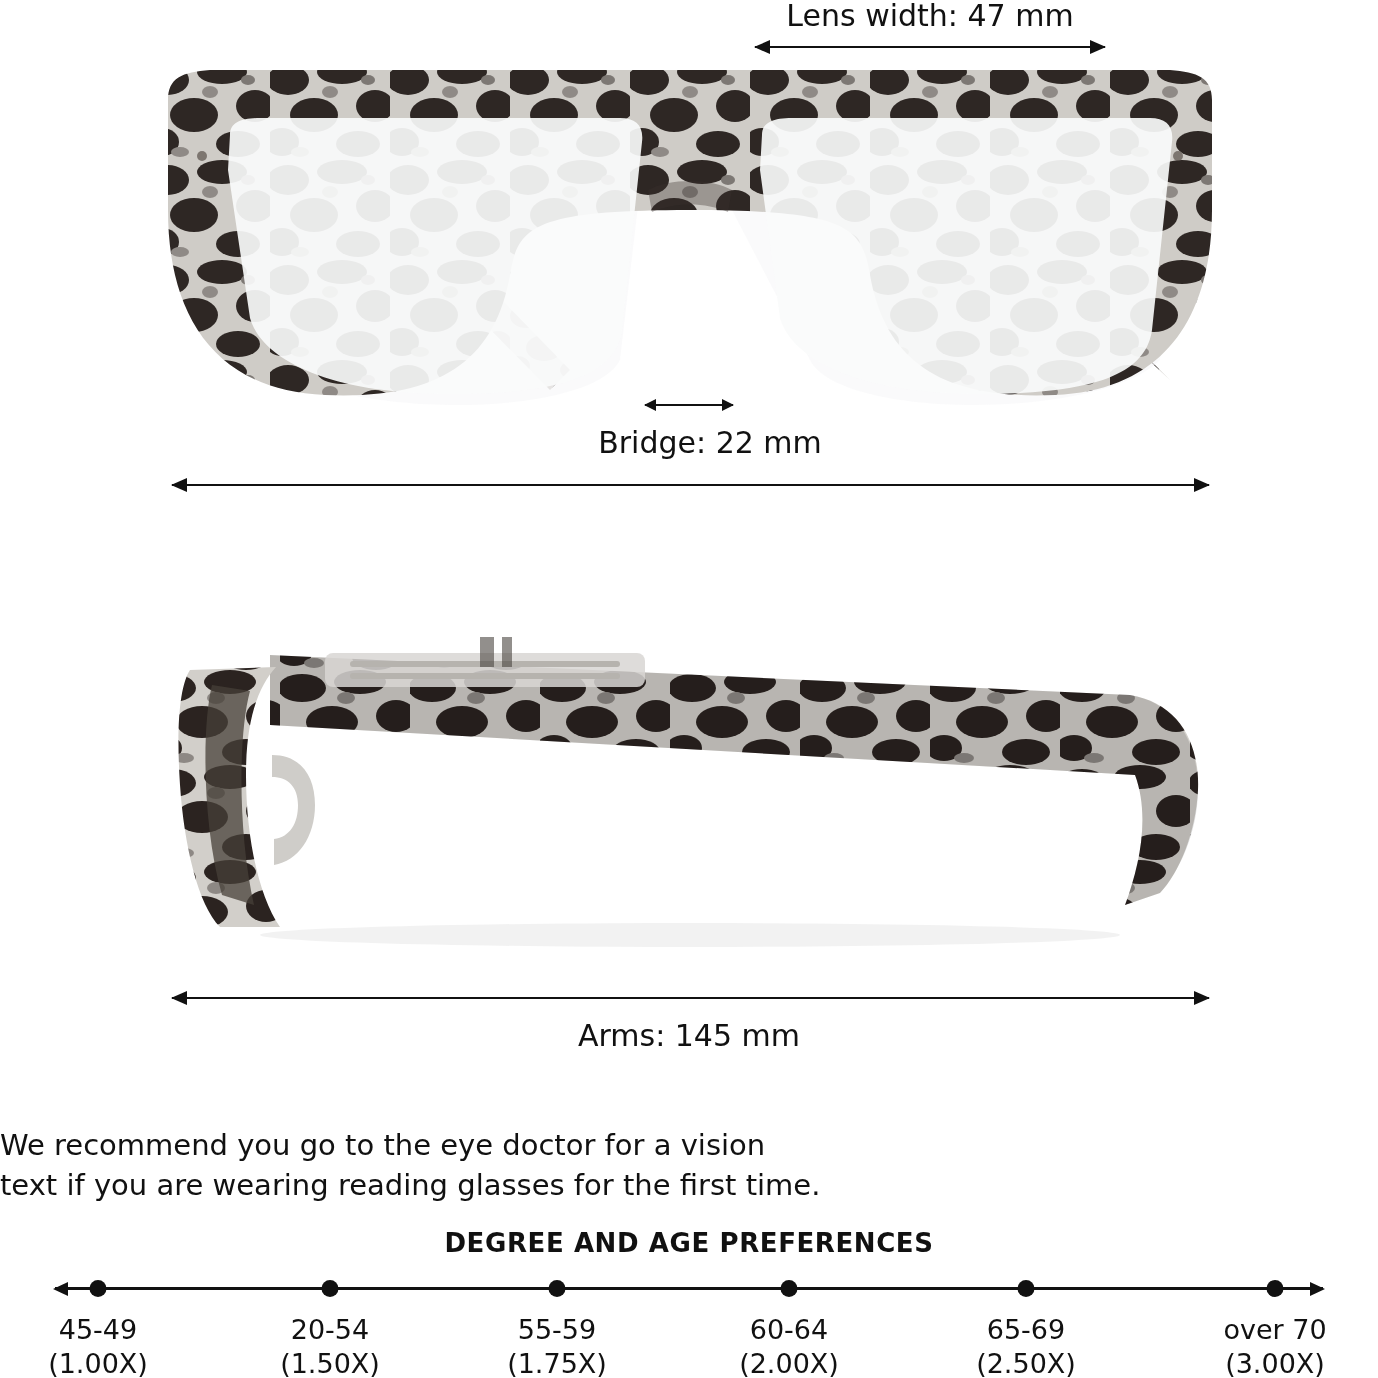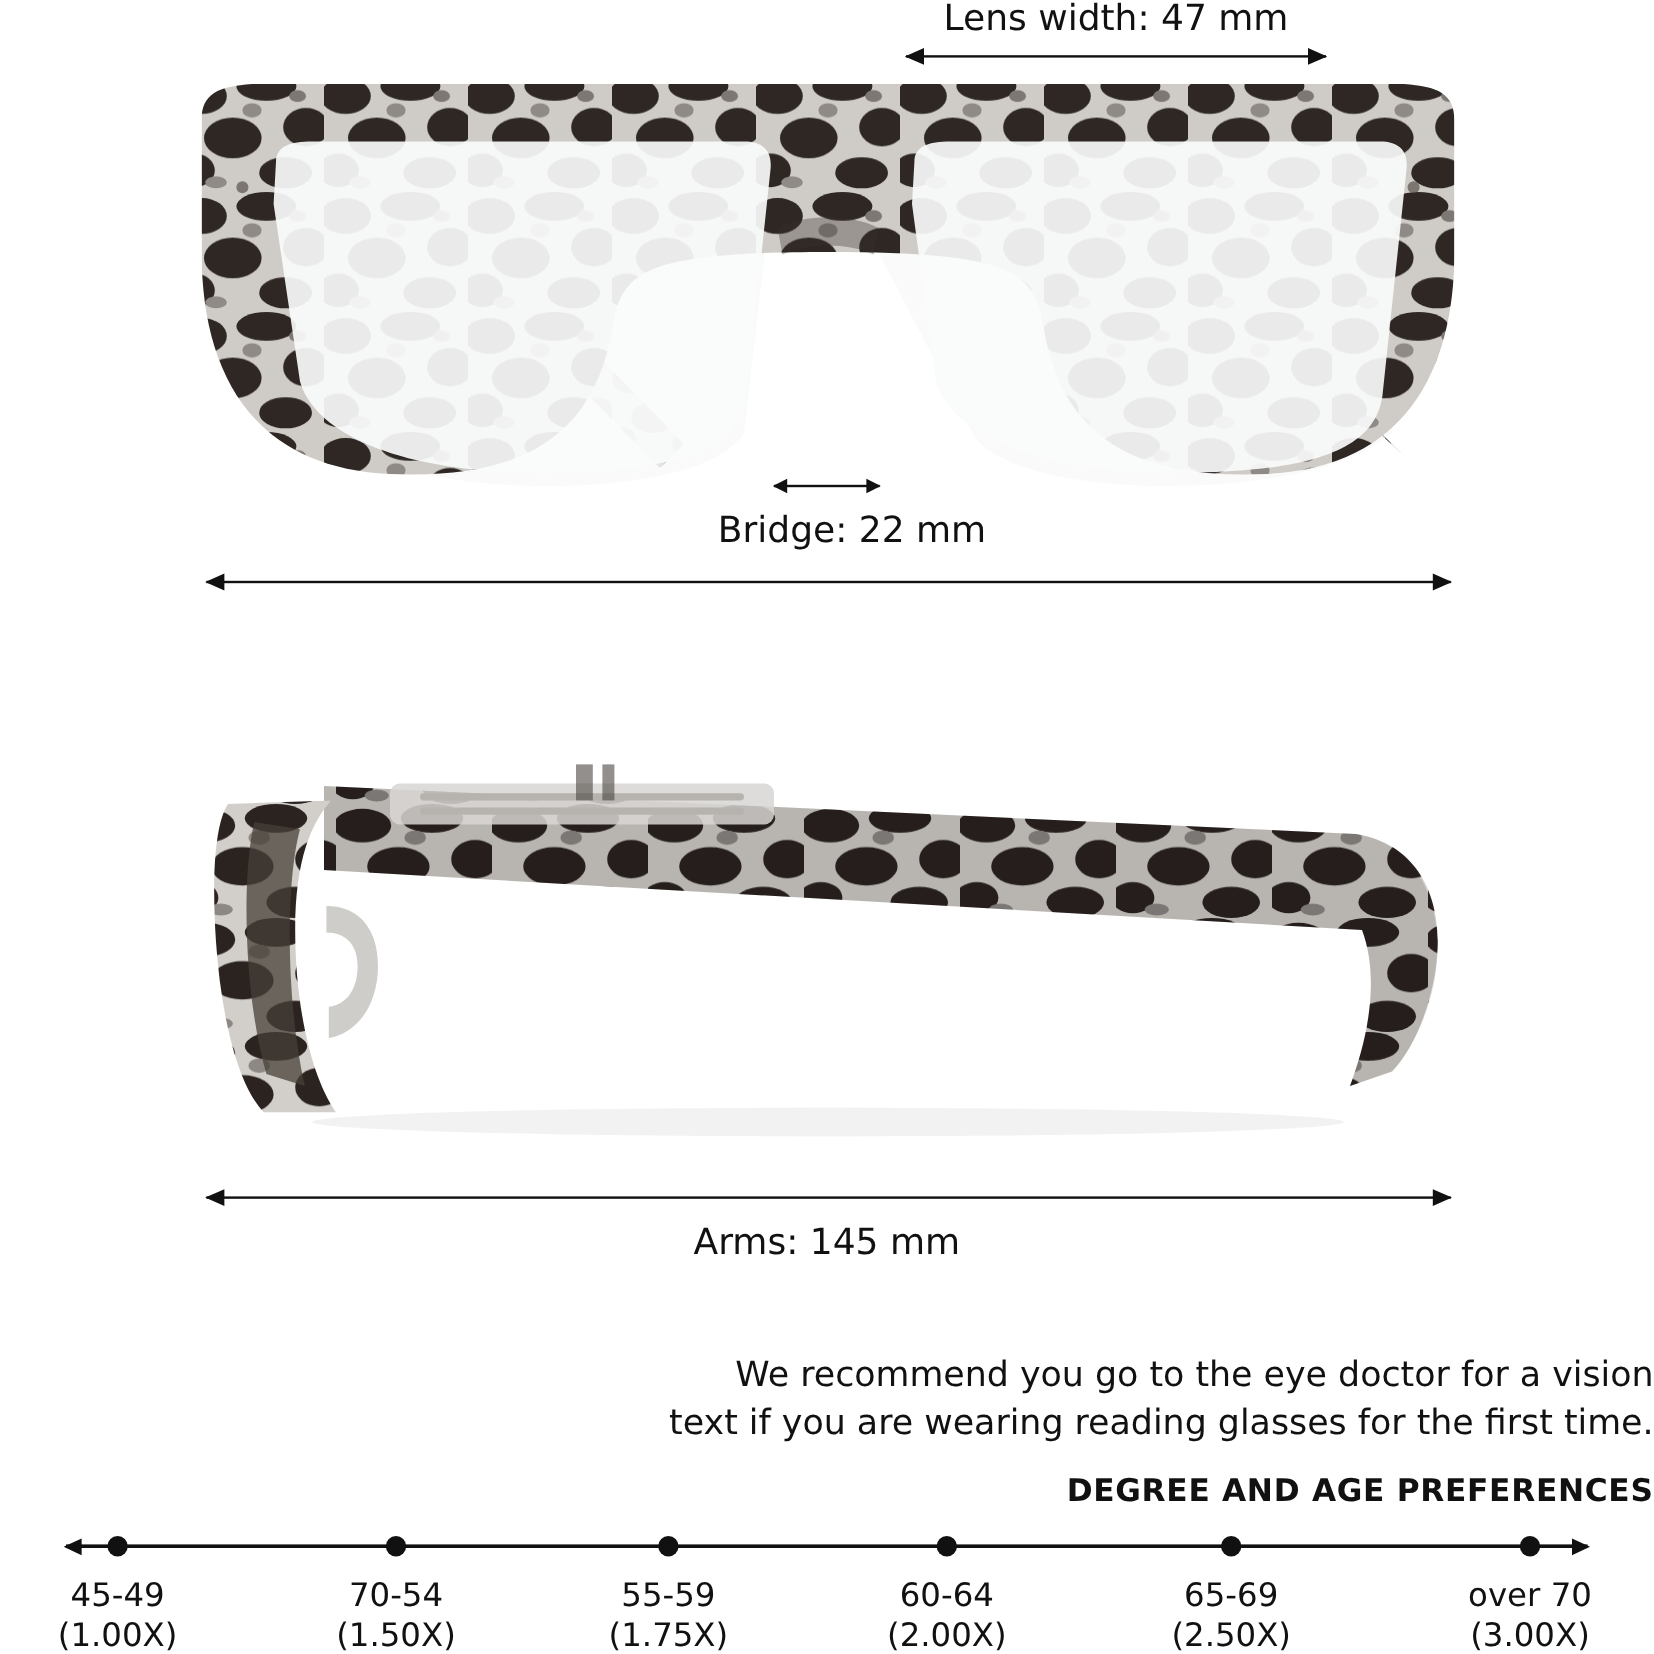--- a/index.html
+++ b/index.html
@@ -86,31 +86,31 @@
     width: 1080px;
     height: 380px;
   }
 
   
   .reco {
     position: absolute;
     left: 0;
     width: 1378px;
     top: 1125px;
-    text-align: right;
+    text-align: left;
     font-size: 29px;
     line-height: 40px;
     color: #111;
   }
   .section-title {
     position: absolute;
     left: 0;
     width: 1378px;
     top: 1228px;
-    text-align: right;
+    text-align: center;
     font-size: 26px;
     font-weight: bold;
     letter-spacing: 0.6px;
     color: #111;
   }
 
   
   .scale-line {
     position: absolute;
     left: 55px;
@@ -300,21 +300,21 @@
   <div class="dot" style="left:557px;"></div>
   <div class="dot" style="left:789px;"></div>
   <div class="dot" style="left:1026px;"></div>
   <div class="dot" style="left:1275px;"></div>
 
   <div class="tick-label" style="left:98px;">
     <span>45-49</span>
     <span>(1.00X)</span>
   </div>
   <div class="tick-label" style="left:330px;">
-    <span>70-54</span>
+    <span>20-54</span>
     <span>(1.50X)</span>
   </div>
   <div class="tick-label" style="left:557px;">
     <span>55-59</span>
     <span>(1.75X)</span>
   </div>
   <div class="tick-label" style="left:789px;">
     <span>60-64</span>
     <span>(2.00X)</span>
   </div>

